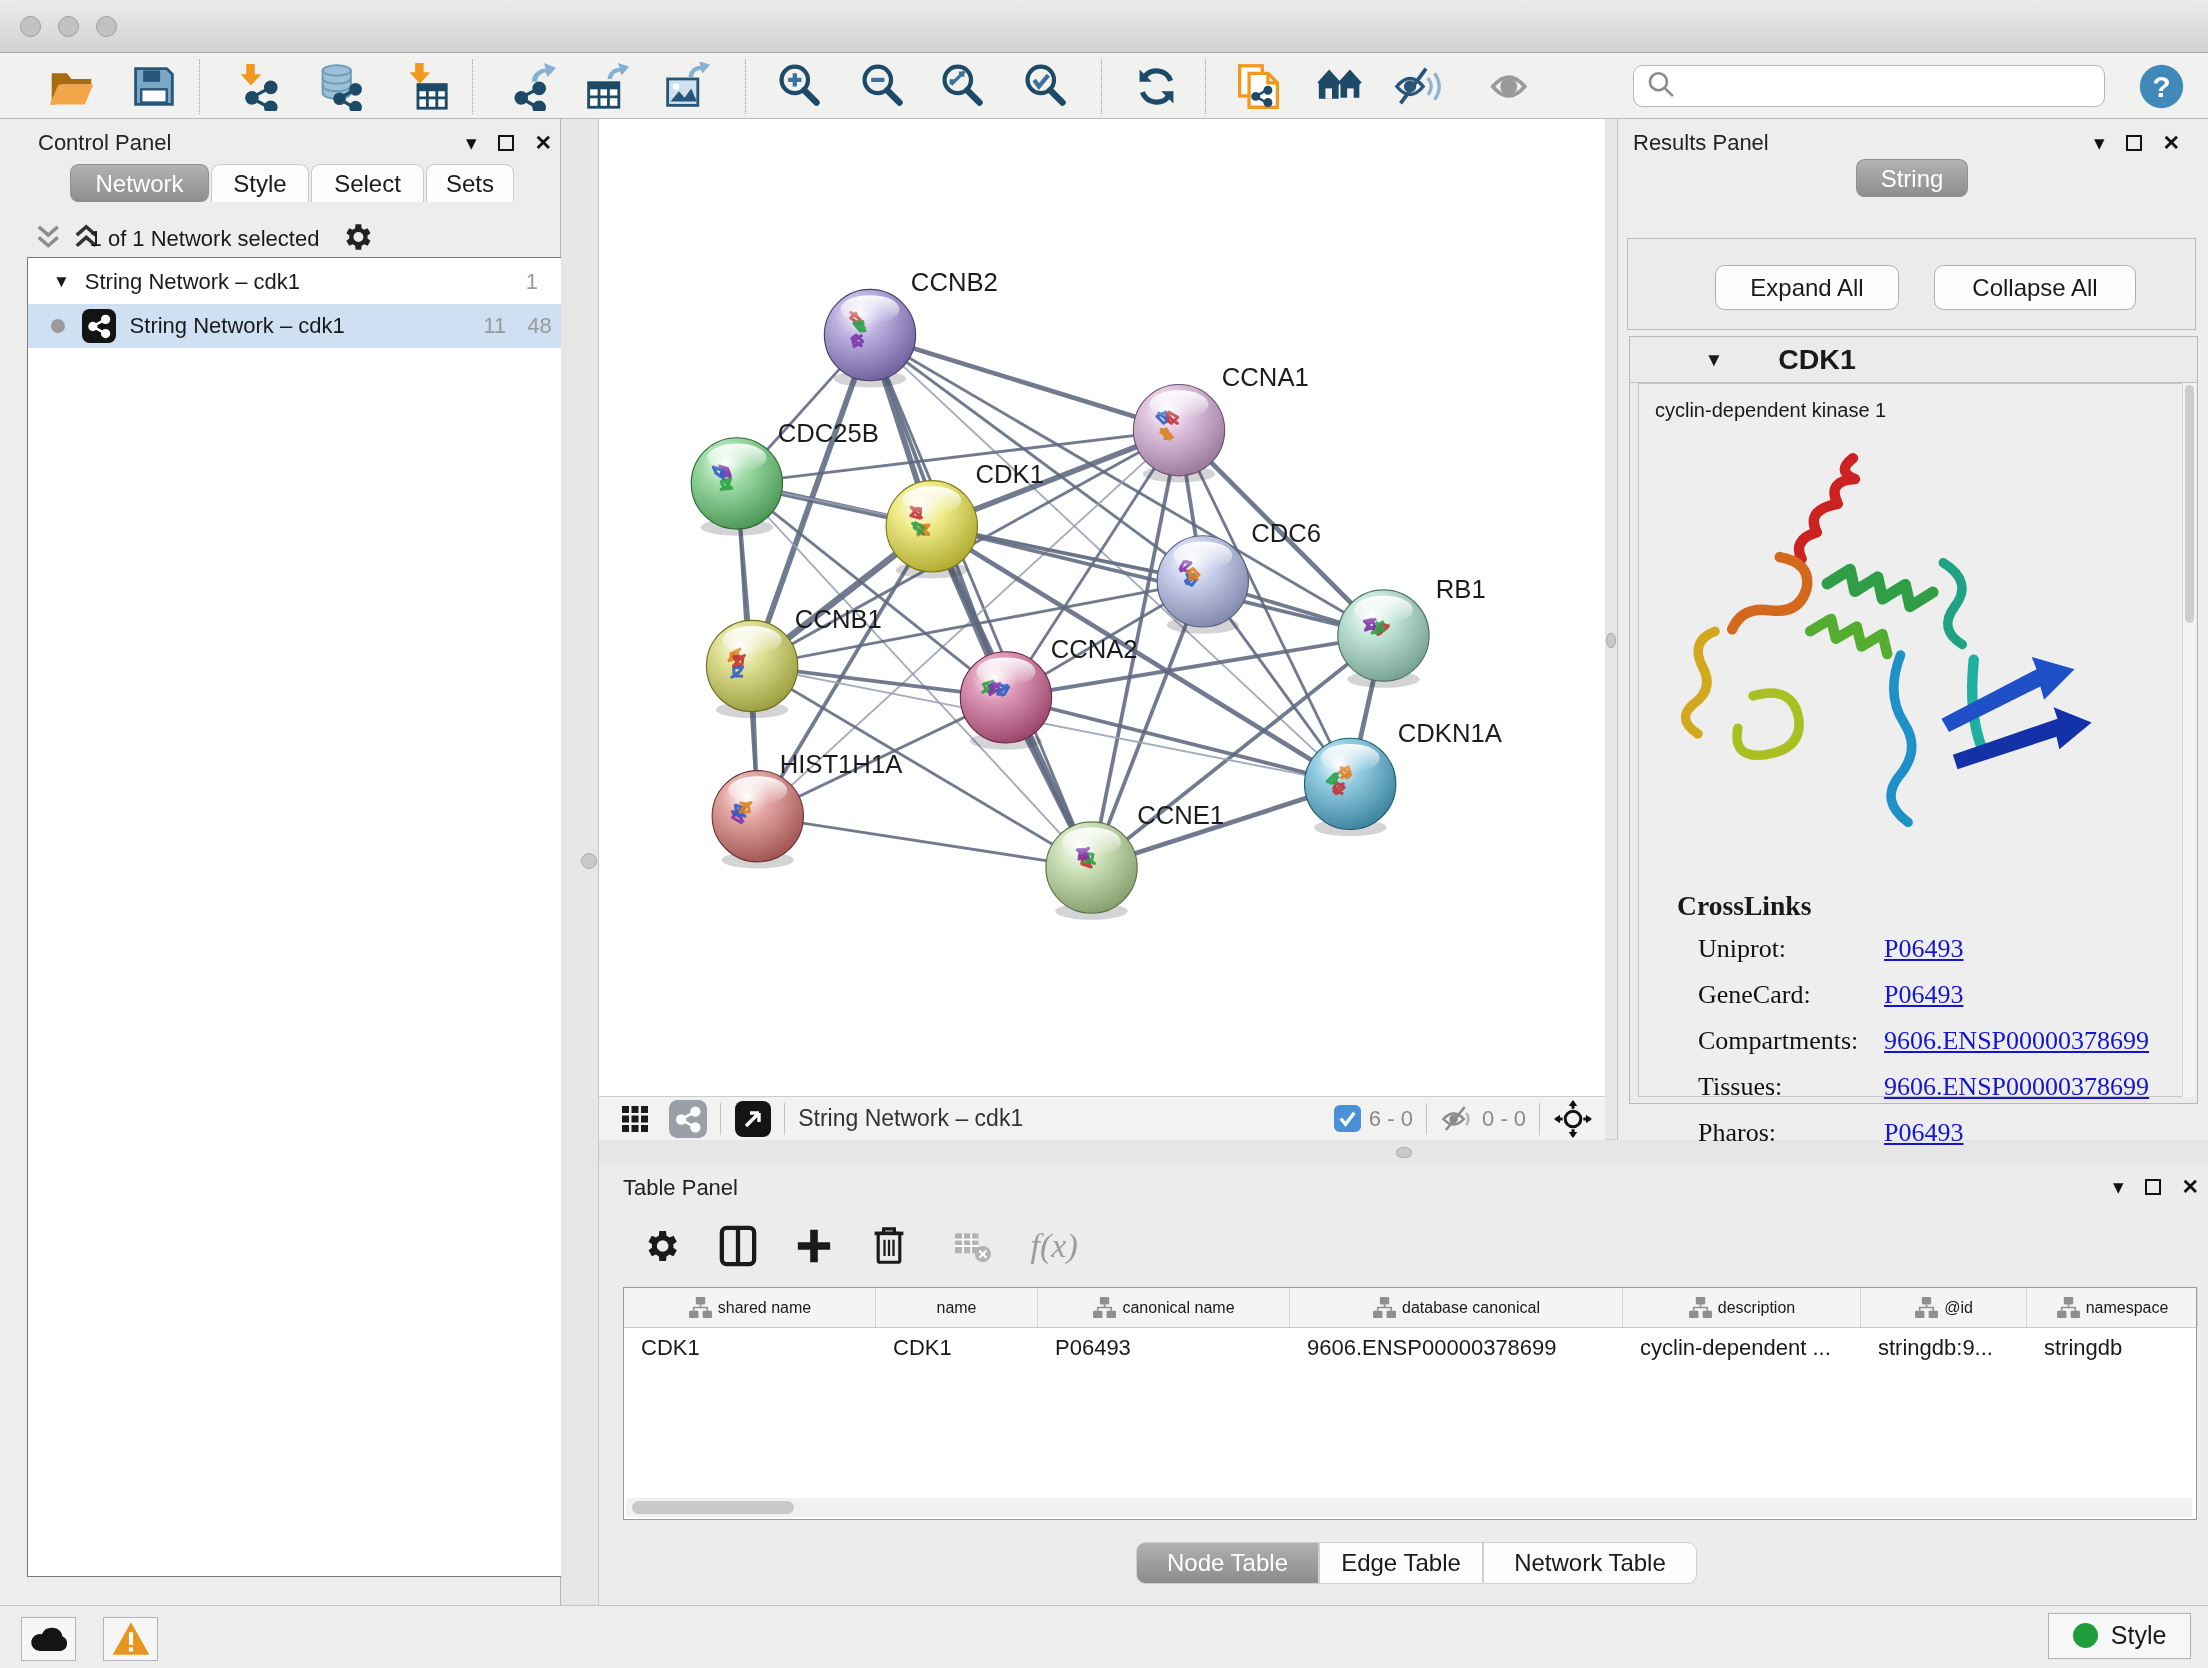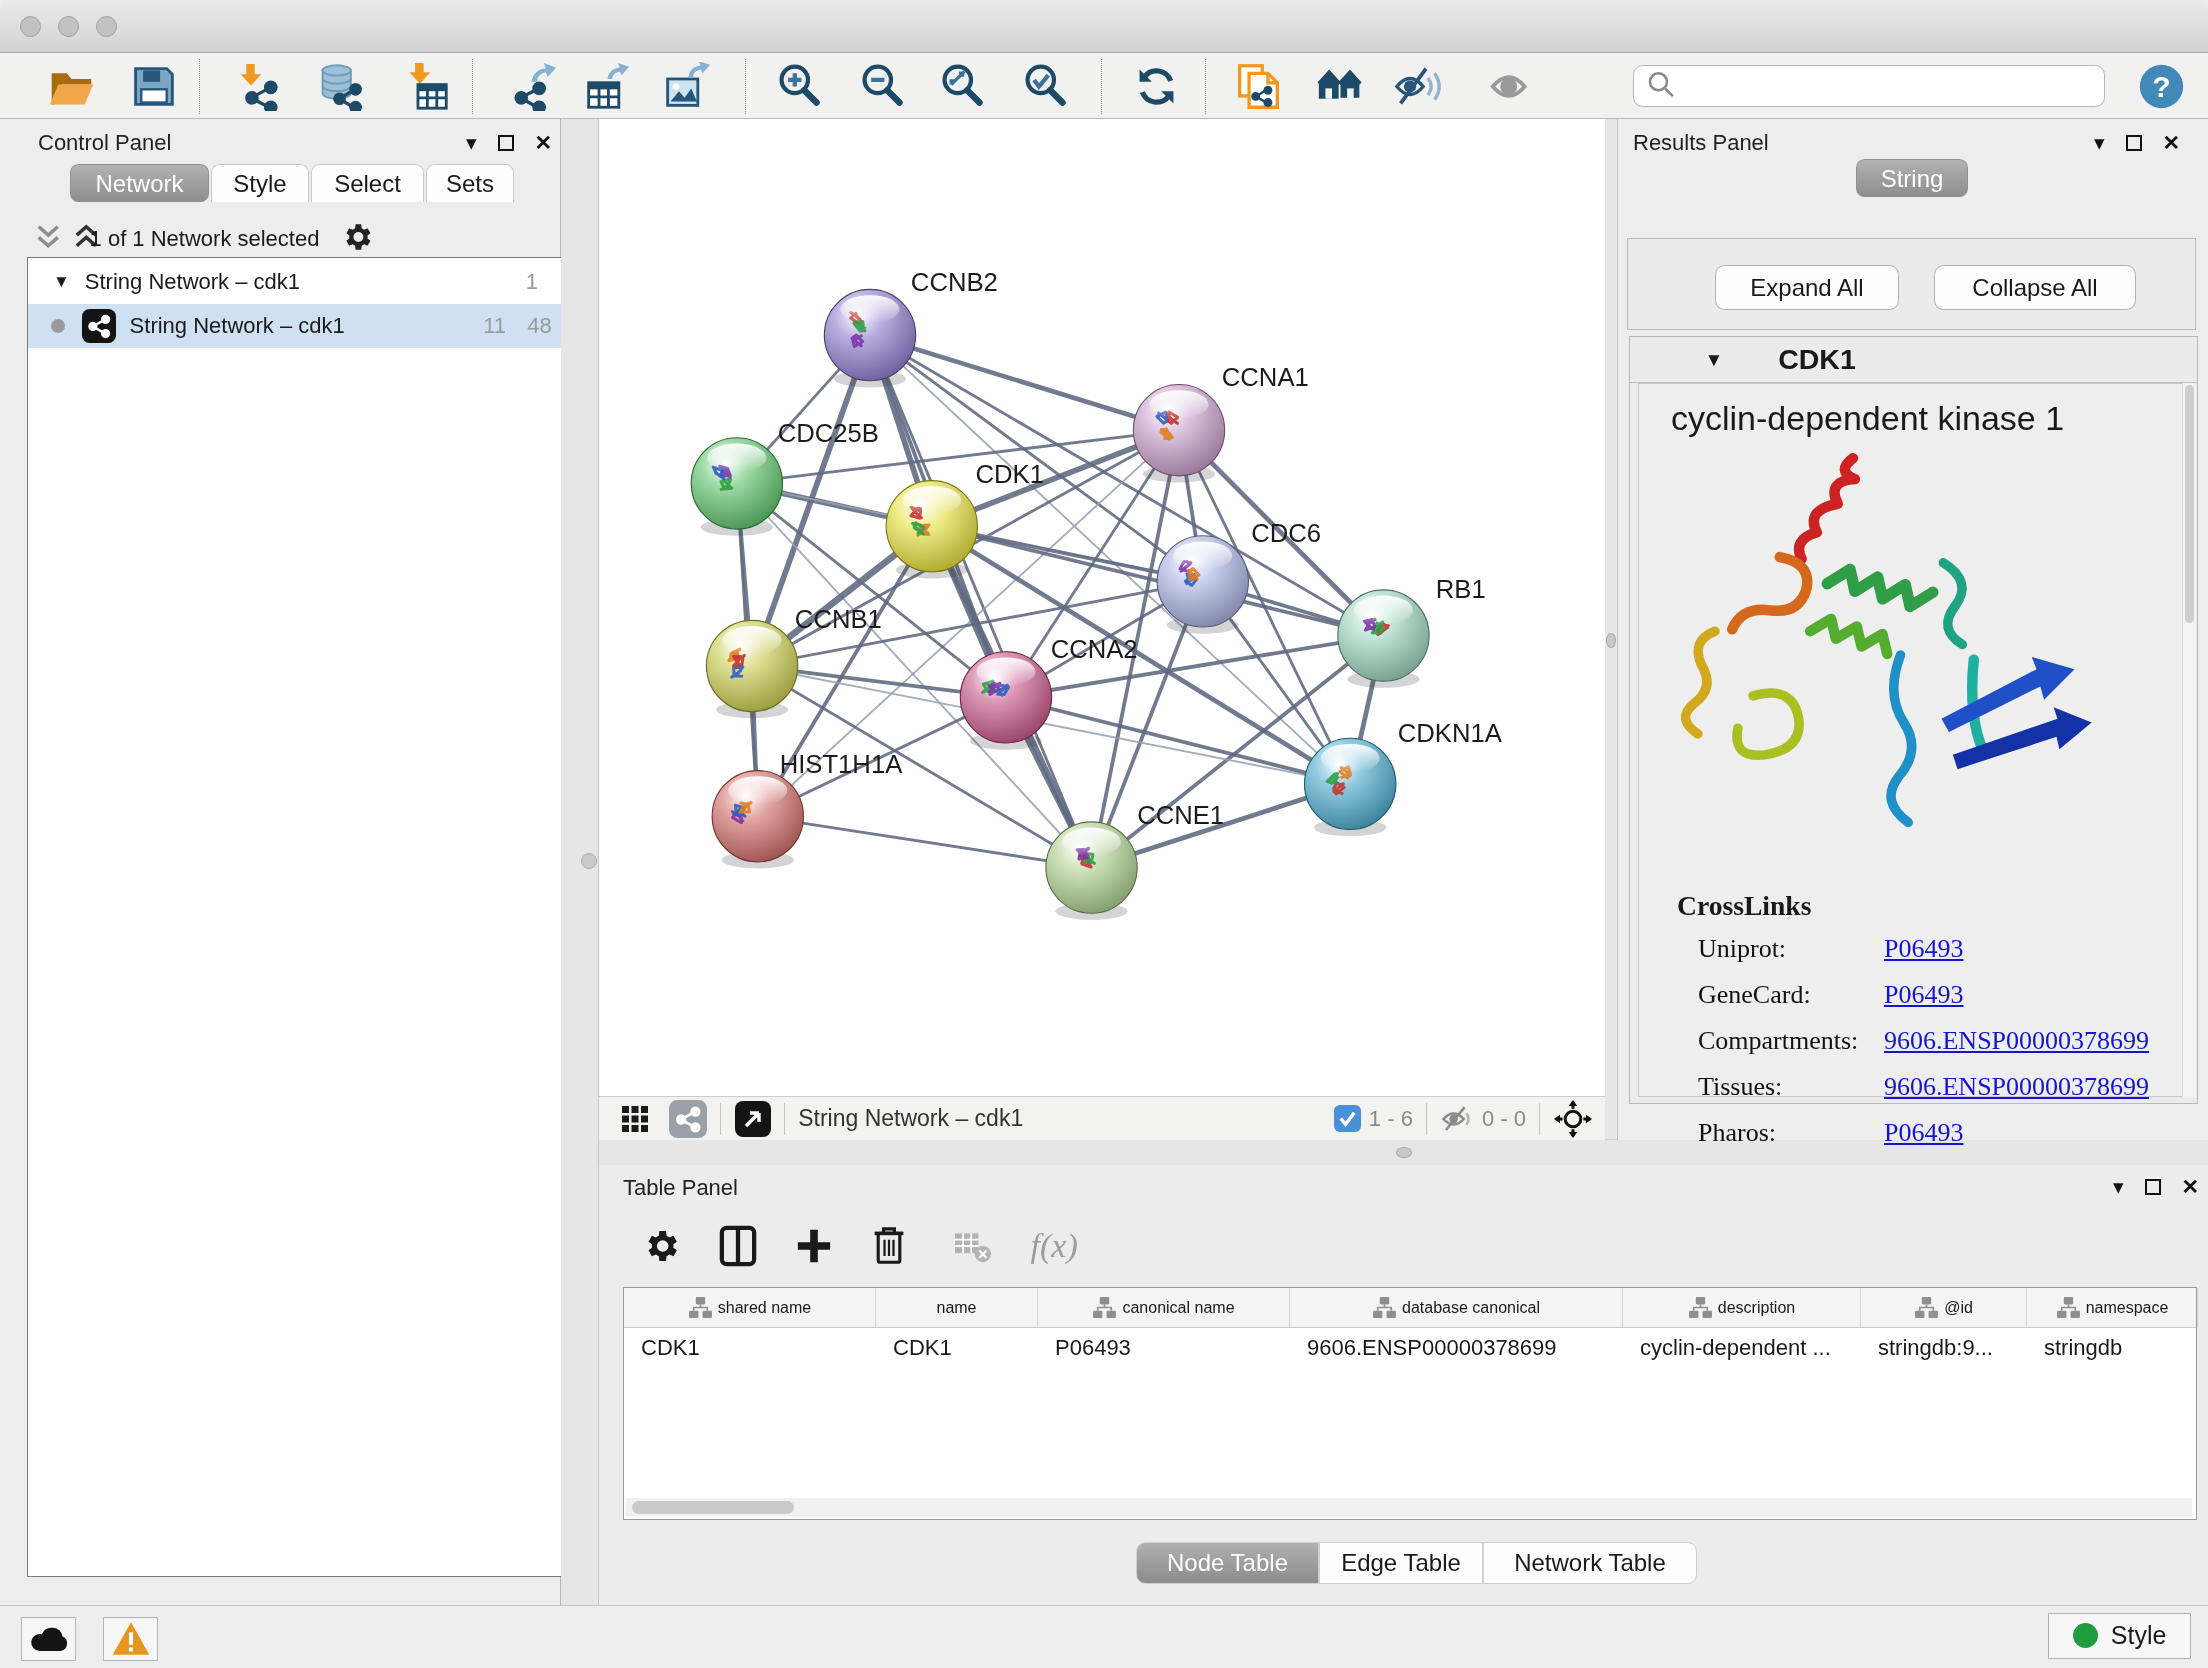--- a/index.html
+++ b/index.html
@@ -624,21 +624,21 @@
     </span>
     <span class="nt-sep"></span>
     <span style="font-size:23px; color:#333">String Network – cdk1</span>
     <span style="margin-left:auto; display:inline-flex; align-items:center">
       <span style="display:inline-flex">
         <svg viewBox="0 0 28 28" width="27" height="27">
             <rect width="28" height="28" rx="6" fill="#4a90d9"></rect>
             <path d="M7 14l5 6 9-12" stroke="#fff" stroke-width="3.5" fill="none"></path>
           </svg>
       </span>
-      <span class="nt-count">1 - 6</span>
+      <span class="nt-count">6 - 0</span>
       <span class="nt-sep"></span>
       <span style="display:inline-flex">
         <svg viewBox="0 0 40 40" width="34" height="34">
             <path d="M4 20Q16 7 28 20Q16 33 4 20Z" fill="none" stroke="#8a8a8a" stroke-width="3"></path>
             <circle cx="16" cy="20" r="5" fill="#8a8a8a"></circle>
             <path d="M7 33L29 6" stroke="#8a8a8a" stroke-width="3"></path>
             <path d="M31 13q5 7 0 14" stroke="#b5b5b5" stroke-width="3" fill="none"></path>
           </svg>
       </span>
       <span class="nt-count">0 - 0</span>
@@ -667,21 +667,21 @@
     <div class="rbtn abs" style="left:87px; top:26px; width:184px; height:45px">Expand All</div>
     <div class="rbtn abs" style="left:306px; top:26px; width:202px; height:45px">Collapse All</div>
   </div>
 
   <div id="rp-box2" class="abs">
     <div class="abs" style="left:0; top:0; width:100%; height:46px; border-bottom:1px solid #c0c0c0; display:flex; align-items:center">
       <span style="margin-left:74px; font-size:19px">▼</span>
       <span style="margin-left:55px; font-size:28.5px; font-weight:bold">CDK1</span>
     </div>
     <div id="rp-inner" class="abs">
-      <div class="abs" style="left:32px; top:15px; font-size:34px">cyclin-dependent kinase 1</div>
+      <div class="abs" style="left:16px; top:15px; font-size:20px">cyclin-dependent kinase 1</div>
 
       <svg class="abs" style="left:19px; top:57px" viewBox="0 0 470 430" width="447" height="409">
         <g fill="none" stroke-linecap="round" stroke-linejoin="round">
           <path d="M205 18 q-18 14 2 22 q-30 2 -18 26 q-34 6 -22 30 q-26 8 -16 28" stroke="#cc2222" stroke-width="11"></path>
           <path d="M128 122 q34 6 28 34 q-8 26 -38 22 q-30 -4 -40 20" stroke="#d4691e" stroke-width="11"></path>
           <path d="M60 200 q-26 10 -14 36 q14 24 -8 40 q-20 16 4 32" stroke="#d2a91e" stroke-width="10"></path>
           <path d="M100 268 q42 -12 48 24 q4 32 -36 38 q-34 4 -28 -28" stroke="#aabf22" stroke-width="10"></path>
           <path d="M178 150 l24 -15 l5 23 l24 -15 l5 23 l24 -15 l5 23 l24 -15" stroke="#2f9e46" stroke-width="12"></path>
           <path d="M160 200 l22 -13 l5 21 l22 -13 l5 21 l22 -13 l5 21" stroke="#55ad30" stroke-width="11"></path>
           <path d="M300 128 q32 20 12 46 q-18 24 8 40" stroke="#1fa383" stroke-width="10"></path>

